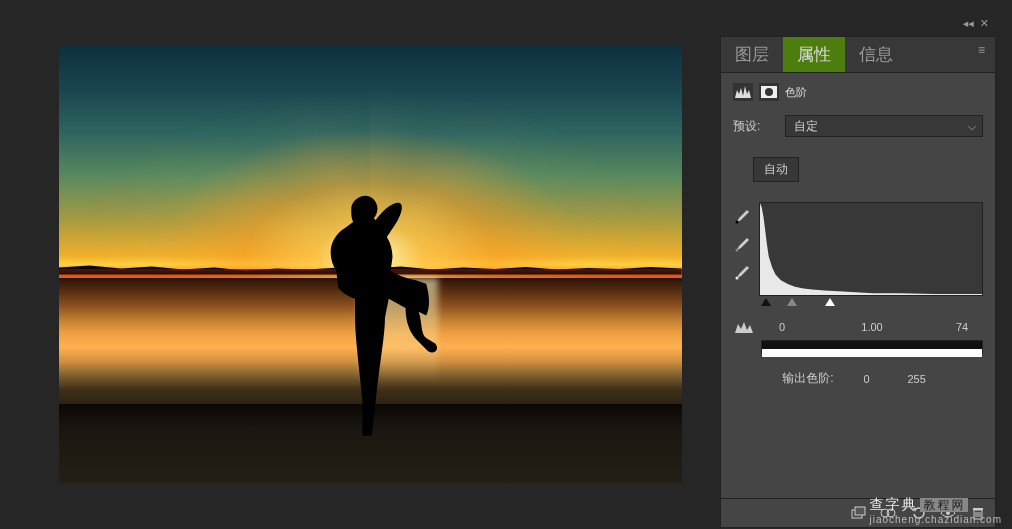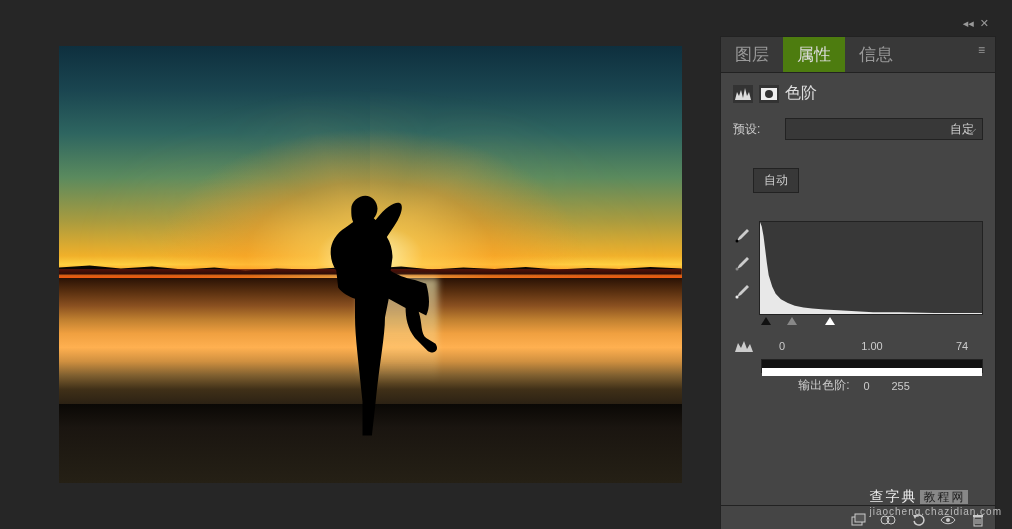--- a/index.html
+++ b/index.html
@@ -22,48 +22,48 @@
     .panel { background: #454545; border: 1px solid #222; position: relative; }
     .panel-ctrl { position: absolute; right: 6px; top: -20px; display: flex; gap: 6px; }
     .panel-ctrl span { color: #999; cursor: pointer; font-size: 11px; }
     .tabs { display: flex; background: #383838; border-bottom: 1px solid #222; }
     .tab { padding: 6px 14px; cursor: pointer; color: #999; font-size: 17px; }
     .tab.active { background: #4d7c0f; color: #ddd; }
     .menu-icon { margin-left: auto; padding: 6px 10px; cursor: pointer; color: #999; }
     .panel-body { padding: 10px 12px 14px 12px; }
     .adj-header { display: flex; align-items: center; gap: 6px; margin-bottom: 14px; }
     .adj-icon { width: 20px; height: 18px; background: #333; display: inline-flex; align-items: center; justify-content: center; }
-    .adj-title { color: #ddd; font-size: 16px; }
-    .row { display: flex; align-items: center; gap: 16px; margin-bottom: 28px; }
+    .adj-title { color: #ddd; font-size: 11px; }
+    .row { display: flex; align-items: center; gap: 16px; margin-bottom: 20px; }
     .label { color: #ccc; font-size: 12px; min-width: 36px; }
-    .select { flex: 1; background: #383838; border: 1px solid #222; height: 22px; display: flex; align-items: center; padding: 0 8px; color: #ccc; position: relative; cursor: pointer; justify-content: flex-end; }
+    .select { flex: 1; background: #383838; border: 1px solid #222; height: 22px; display: flex; align-items: center; padding: 0 8px; color: #ccc; position: relative; cursor: pointer; }
     .select::after { content: "⌵"; position: absolute; right: 6px; color: #999; font-size: 11px; }
     .btn { background: #383838; border: 1px solid #222; padding: 3px 10px; color: #ccc; cursor: pointer; font-size: 12px; }
     .histo-row { display: flex; gap: 8px; margin-bottom: 4px; }
     .eyedroppers { display: flex; flex-direction: column; gap: 10px; padding-top: 6px; }
     .eyedropper { width: 18px; height: 18px; cursor: pointer; color: #ccc; display: flex; align-items: center; justify-content: center; }
     .histo-box { flex: 1; height: 94px; background: #383838; border: 1px solid #222; position: relative; overflow: hidden; }
     .histo-box svg { position: absolute; bottom: 0; left: 0; width: 100%; height: 100%; }
     .slider-track { height: 10px; position: relative; margin: 2px 0 8px 28px; }
     .slider-track .tri { position: absolute; top: -2px; width: 0; height: 0; border-left: 5px solid transparent; border-right: 5px solid transparent; cursor: pointer; }
     .tri.black { border-bottom: 8px solid #111; left: 0; }
     .tri.gray { border-bottom: 8px solid #888; left: 50%; transform: translateX(-50%); }
     .tri.white { border-bottom: 8px solid #fff; right: 0; }
     .num-input { background: #383838; border: 1px solid #222; width: 42px; height: 18px; color: #ccc; text-align: center; font-size: 11px; padding: 1px 0; }
     .num-input.noborder { border: none; background: transparent; }
     .levels-icon-row { display: flex; align-items: center; gap: 6px; margin-bottom: 4px; }
     .levels-icon-row .icon { width: 22px; color: #ccc; display:flex; justify-content:center; }
     .gradient-bar { margin-left: 28px; height: 14px; background: linear-gradient(to right, #000, #fff); border: 1px solid #222; position: relative; }
     .gradient-bar .tri.black { top: 12px; left: -5px; }
     .gradient-bar .tri.white { top: 12px; right: -5px; }
-    .output-row { display: flex; align ins-items: center; justify-content: center; gap: 0; margin-top: 4px; }
+    .output-row { display: flex; align ins-items: center; justify-content: center; gap: 16px; margin-top: 16px; }
     .spacer { height: 96px; }
     .panel-footer { border-top: 1px solid #222; padding: 6px 8px; display: flex; justify-content: flex-end; gap: 12px; }
     .footer-icon { width: 18px; height: 16px; cursor: pointer; color: #ccc; display:flex; align-items:center; justify-content:center; }
-    .watermark { position: absolute; right: 10px; bottom: 12px; font-size: 14px; color: #eee; letter-spacing: 2px; }
+    .watermark { position: absolute; right: 10px; bottom: 4px; font-size: 14px; color: #eee; letter-spacing: 2px; }
     .watermark .box { background: #888; color: #222; padding: 0 3px; margin-left: 3px; font-size: 12px; }
     .watermark .url { display:block; font-size: 10px; color: #bbb; letter-spacing: 1px; text-align:center; }
   </style>
 </head>
 <body>
 
 <div class="workspace">
   <div class="canvas-area">
     <div class="canvas">
       <div class="sky"></div>

